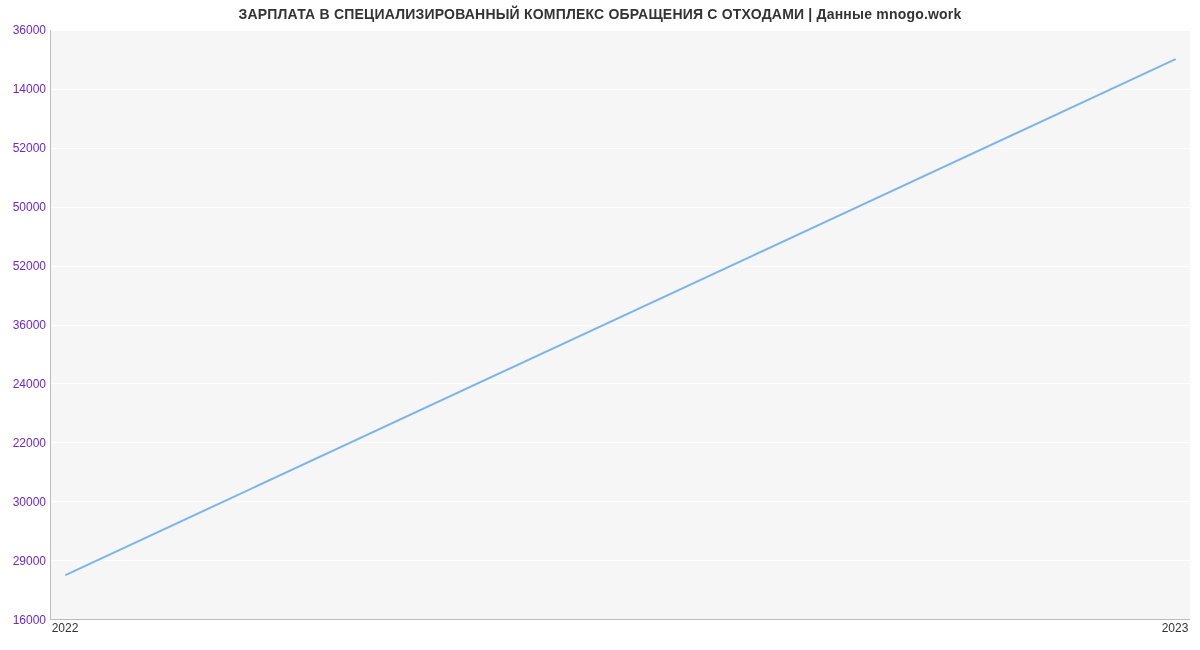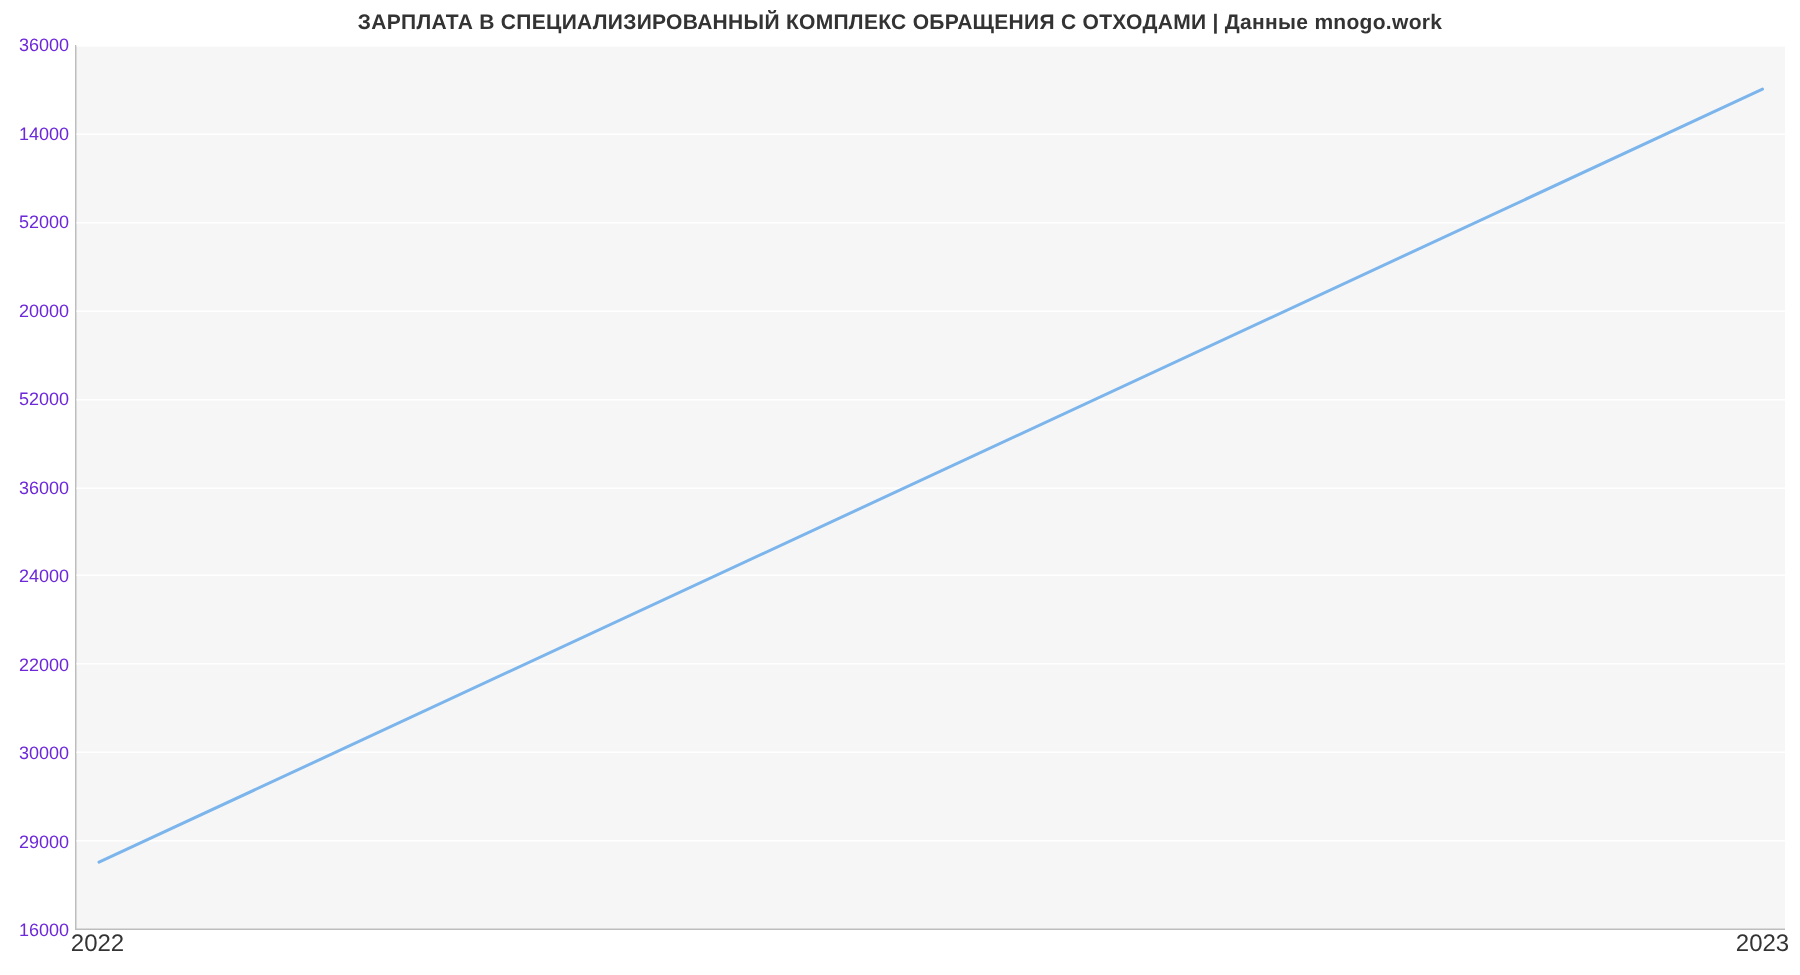--- a/index.html
+++ b/index.html
@@ -52,21 +52,21 @@
     text-align: left;
     font-size: 12px;
     color: #6d28d9;
     transform: translateY(-50%);
     font-feature-settings: "tnum";
     white-space: nowrap;
   }
   .x-tick {
     position: absolute;
     top: 621px;
-    font-size: 16px;
+    font-size: 12px;
     color: #333333;
     transform: translateX(-50%);
     white-space: nowrap;
   }
   svg.line-layer {
     position: absolute;
     left: 0;
     top: 0;
     width: 100%;
     height: 100%;
@@ -87,21 +87,21 @@
 
   <div class="title">ЗАРПЛАТА В СПЕЦИАЛИЗИРОВАННЫЙ КОМПЛЕКС ОБРАЩЕНИЯ С ОТХОДАМИ | Данные mnogo.work</div>
 
   <div class="y-tick" style="top:620px">16000</div>
   <div class="y-tick" style="top:561px">29000</div>
   <div class="y-tick" style="top:502px">30000</div>
   <div class="y-tick" style="top:443px">22000</div>
   <div class="y-tick" style="top:384px">24000</div>
   <div class="y-tick" style="top:325px">36000</div>
   <div class="y-tick" style="top:266px">52000</div>
-  <div class="y-tick" style="top:207px">20000</div>
+  <div class="y-tick" style="top:207px">50000</div>
   <div class="y-tick" style="top:148px">52000</div>
   <div class="y-tick" style="top:89px">14000</div>
   <div class="y-tick" style="top:30px">36000</div>
 
   <div class="x-tick" style="left:65px">2022</div>
   <div class="x-tick" style="left:1175px">2023</div>
 
   <div class="plot">
 
     <div class="grid-h" style="top:530.1px"></div>

